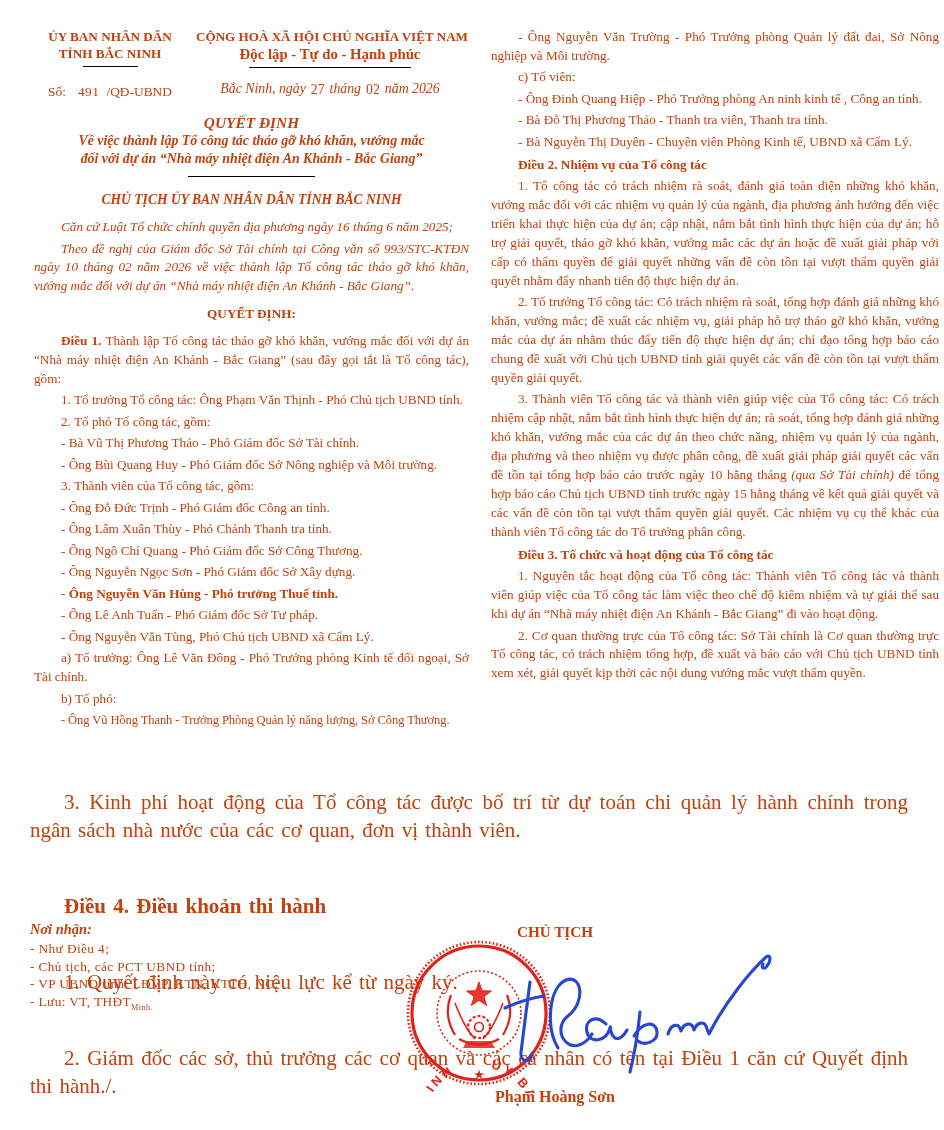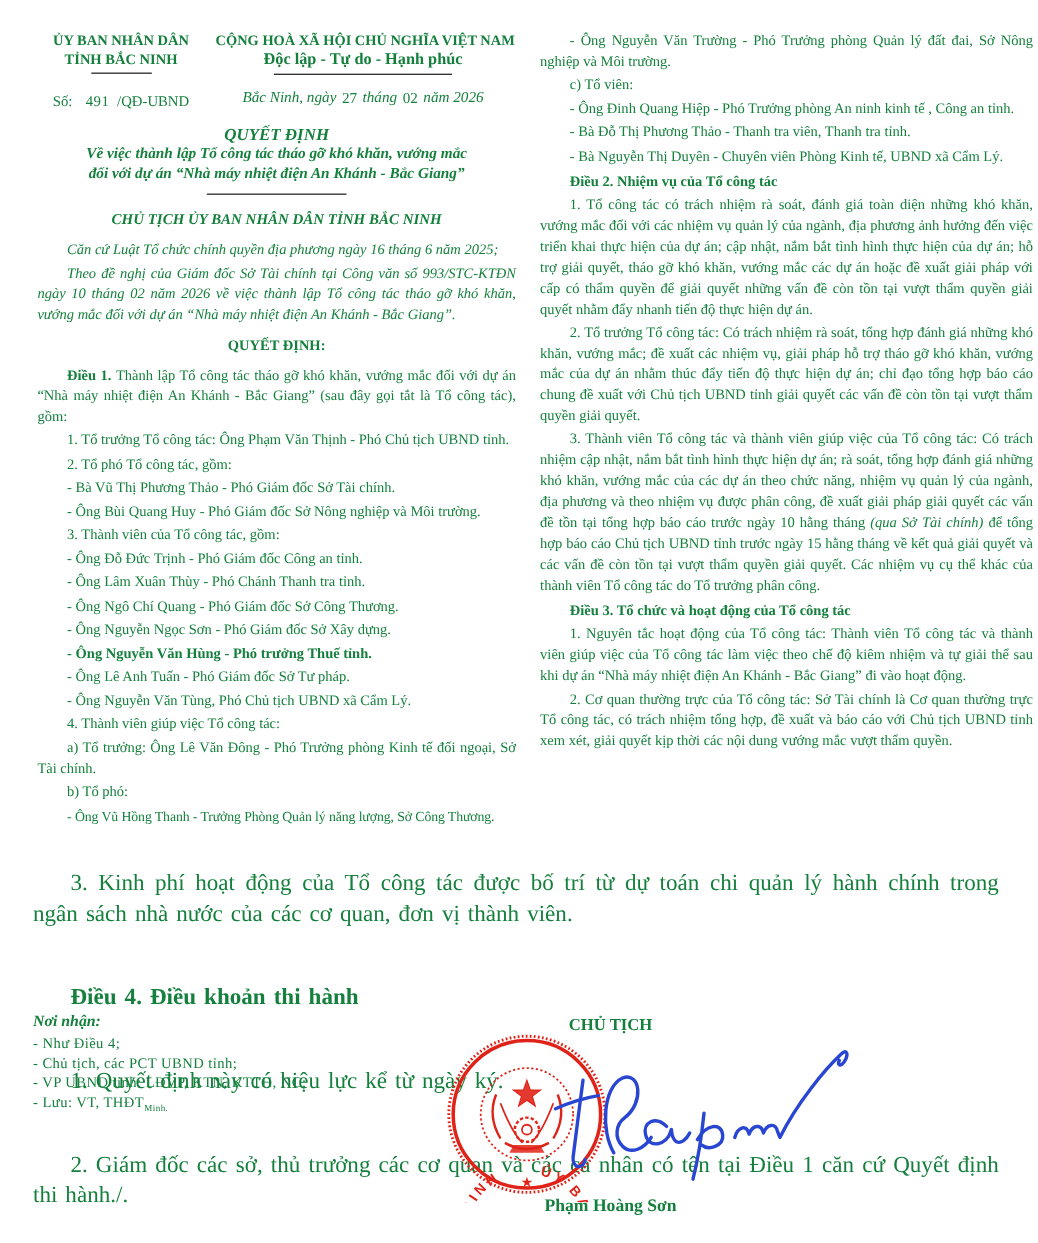--- a/index.html
+++ b/index.html
@@ -1,18 +1,18 @@
 <!DOCTYPE html>
 <html><head>
 <meta charset="utf-8">
 <style>
   html,body{margin:0;padding:0;background:#ffffff;}
   .page{
     position:relative;width:944px;height:1130px;background:#fff;
-    font-family:"Liberation Serif","DejaVu Serif",serif;color:#15803d;overflow:hidden;
+    font-family:"Liberation Serif","DejaVu Serif",serif;color:#c2410c;overflow:hidden;
   }
   .b{font-weight:bold}.i{font-style:italic}
   .sub{vertical-align:sub;font-size:62%;}
   
   .columns{display:flex;gap:22px;padding:28px 6px 0 34px;}
   .col-left{width:435px;flex:none;}
   .col-right{width:448px;flex:none;font-family:Liberation Serif, serif;}
   .para{font-size:13.2px;line-height:18.9px;margin:0 0 2.6px;text-align:justify;}
   .para.ind{text-indent:27px;}
   .para.ctr{text-align:center;text-indent:0;}
@@ -100,21 +100,20 @@
           <p class="para ind"><span class="">- Bà Vũ Thị Phương Thảo - Phó Giám đốc Sở Tài chính.</span></p>
           <p class="para ind"><span class="">- Ông Bùi Quang Huy - Phó Giám đốc Sở Nông nghiệp và Môi trường.</span></p>
           <p class="para ind"><span class="">3. Thành viên của Tổ công tác, gồm:</span></p>
           <p class="para ind"><span class="">- Ông Đỗ Đức Trịnh - Phó Giám đốc Công an tỉnh.</span></p>
           <p class="para ind"><span class="">- Ông Lâm Xuân Thùy - Phó Chánh Thanh tra tỉnh.</span></p>
           <p class="para ind"><span class="">- Ông Ngô Chí Quang - Phó Giám đốc Sở Công Thương.</span></p>
           <p class="para ind"><span class="">- Ông Nguyễn Ngọc Sơn - Phó Giám đốc Sở Xây dựng.</span></p>
           <p class="para b ind"><span class="">- Ông Nguyễn Văn Hùng - Phó trưởng Thuế tỉnh.</span></p>
           <p class="para ind"><span class="">- Ông Lê Anh Tuấn - Phó Giám đốc Sở Tư pháp.</span></p>
           <p class="para ind"><span class="">- Ông Nguyễn Văn Tùng, Phó Chủ tịch UBND xã Cẩm Lý.</span></p>
-          <p class="para ind"><span class="">4. Thành viên giúp việc Tổ công tác:</span></p>
           <p class="para ind"><span class="">a) Tổ trưởng: Ông Lê Văn Đông - Phó Trưởng phòng Kinh tế đối ngoại, Sở Tài chính.</span></p>
           <p class="para ind"><span class="">b) Tổ phó:</span></p>
           <p class="para ind fit"><span class="">- Ông Vũ Hồng Thanh - Trưởng Phòng Quản lý năng lượng, Sở Công Thương.</span></p>
         </div>
     </div>
 
     <div class="col-right">
         <p class="para ind"><span class="">- Ông Nguyễn Văn Trường - Phó Trưởng phòng Quản lý đất đai, Sở Nông nghiệp và Môi trường.</span></p>
         <p class="para ind"><span class="">c) Tổ viên:</span></p>
         <p class="para ind"><span class="">- Ông Đinh Quang Hiệp - Phó Trưởng phòng An ninh kinh tế , Công an tỉnh.</span></p>

